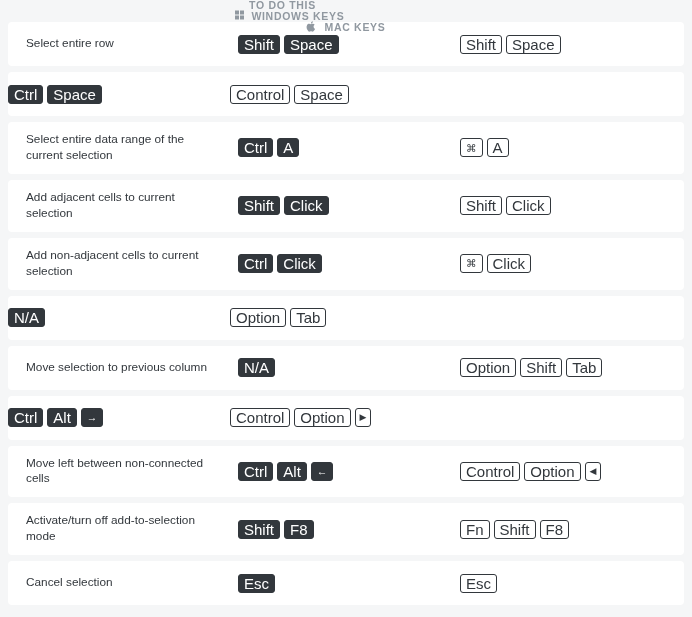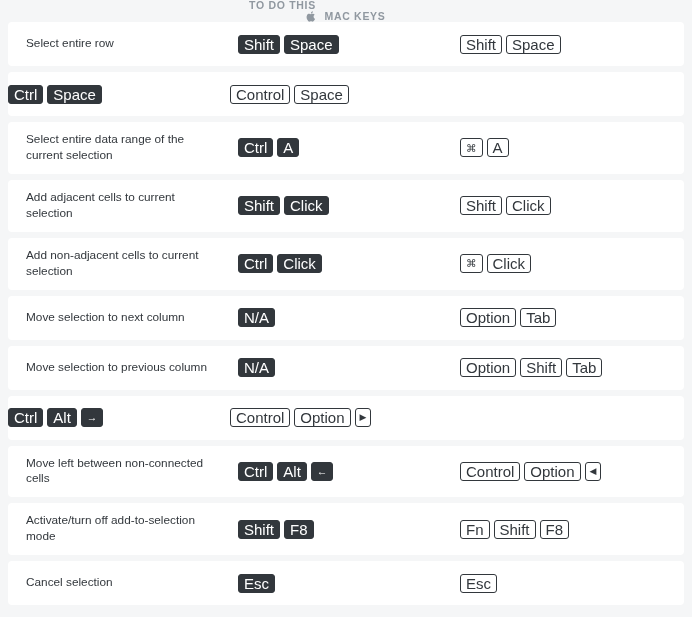--- a/index.html
+++ b/index.html
@@ -127,20 +127,31 @@
 </style>
 </head>
 <body>
 
 <div class="table-wrap">
 
   <div class="header-row">
     <div class="col-todo">
       <div class="header-cell">
         <span class="hdr-label">TO DO THIS</span>
+      </div>
+    </div>
+    <div class="col-win">
+      <div class="header-cell">
+        <span class="win-icon">
+            <i></i>
+            <i></i>
+            <i></i>
+            <i></i>
+          </span>
+        <span class="hdr-label">WINDOWS KEYS</span>
       </div>
     </div>
     <div class="col-mac">
       <div class="header-cell">
         <span class="apple-icon">
           <svg viewBox="0 0 20 22" width="11" height="12" aria-hidden="true">
             <path fill="#9098a0" d="M13.8 11.6c0-2.4 1.9-3.5 2-3.6-1.1-1.6-2.8-1.8-3.4-1.9-1.5-.15-2.9.85-3.6.85-.75 0-1.9-.83-3.1-.81-1.6.02-3.1.93-3.9 2.36-1.7 2.9-.43 7.2 1.2 9.55.8 1.15 1.75 2.44 3 2.39 1.2-.05 1.65-.78 3.1-.78 1.45 0 1.85.78 3.1.75 1.28-.02 2.1-1.17 2.88-2.33.9-1.33 1.27-2.62 1.3-2.69-.03-.01-2.5-.96-2.53-3.79z"></path>
             <path fill="#9098a0" d="M11.6 4.4c.65-.79 1.1-1.89.98-2.98-.94.04-2.08.63-2.75 1.41-.6.7-1.13 1.82-.99 2.89 1.05.08 2.12-.53 2.76-1.32z"></path>
           </svg>
         </span>
@@ -198,21 +209,20 @@
         <div class="cell-keys win">
           <span class="key dark">Ctrl</span>
           <span class="key dark">Click</span>
         </div>
         <div class="cell-keys mac">
           <span class="key light glyph">⌘</span>
           <span class="key light">Click</span>
         </div>
       </div>
       <div class="row-card">
-        <div class="cell-todo">Move selection to next column</div>
         <div class="cell-keys win">
           <span class="key dark">N/A</span>
         </div>
         <div class="cell-keys mac">
           <span class="key light">Option</span>
           <span class="key light">Tab</span>
         </div>
       </div>
       <div class="row-card">
         <div class="cell-todo">Move selection to previous column</div>

